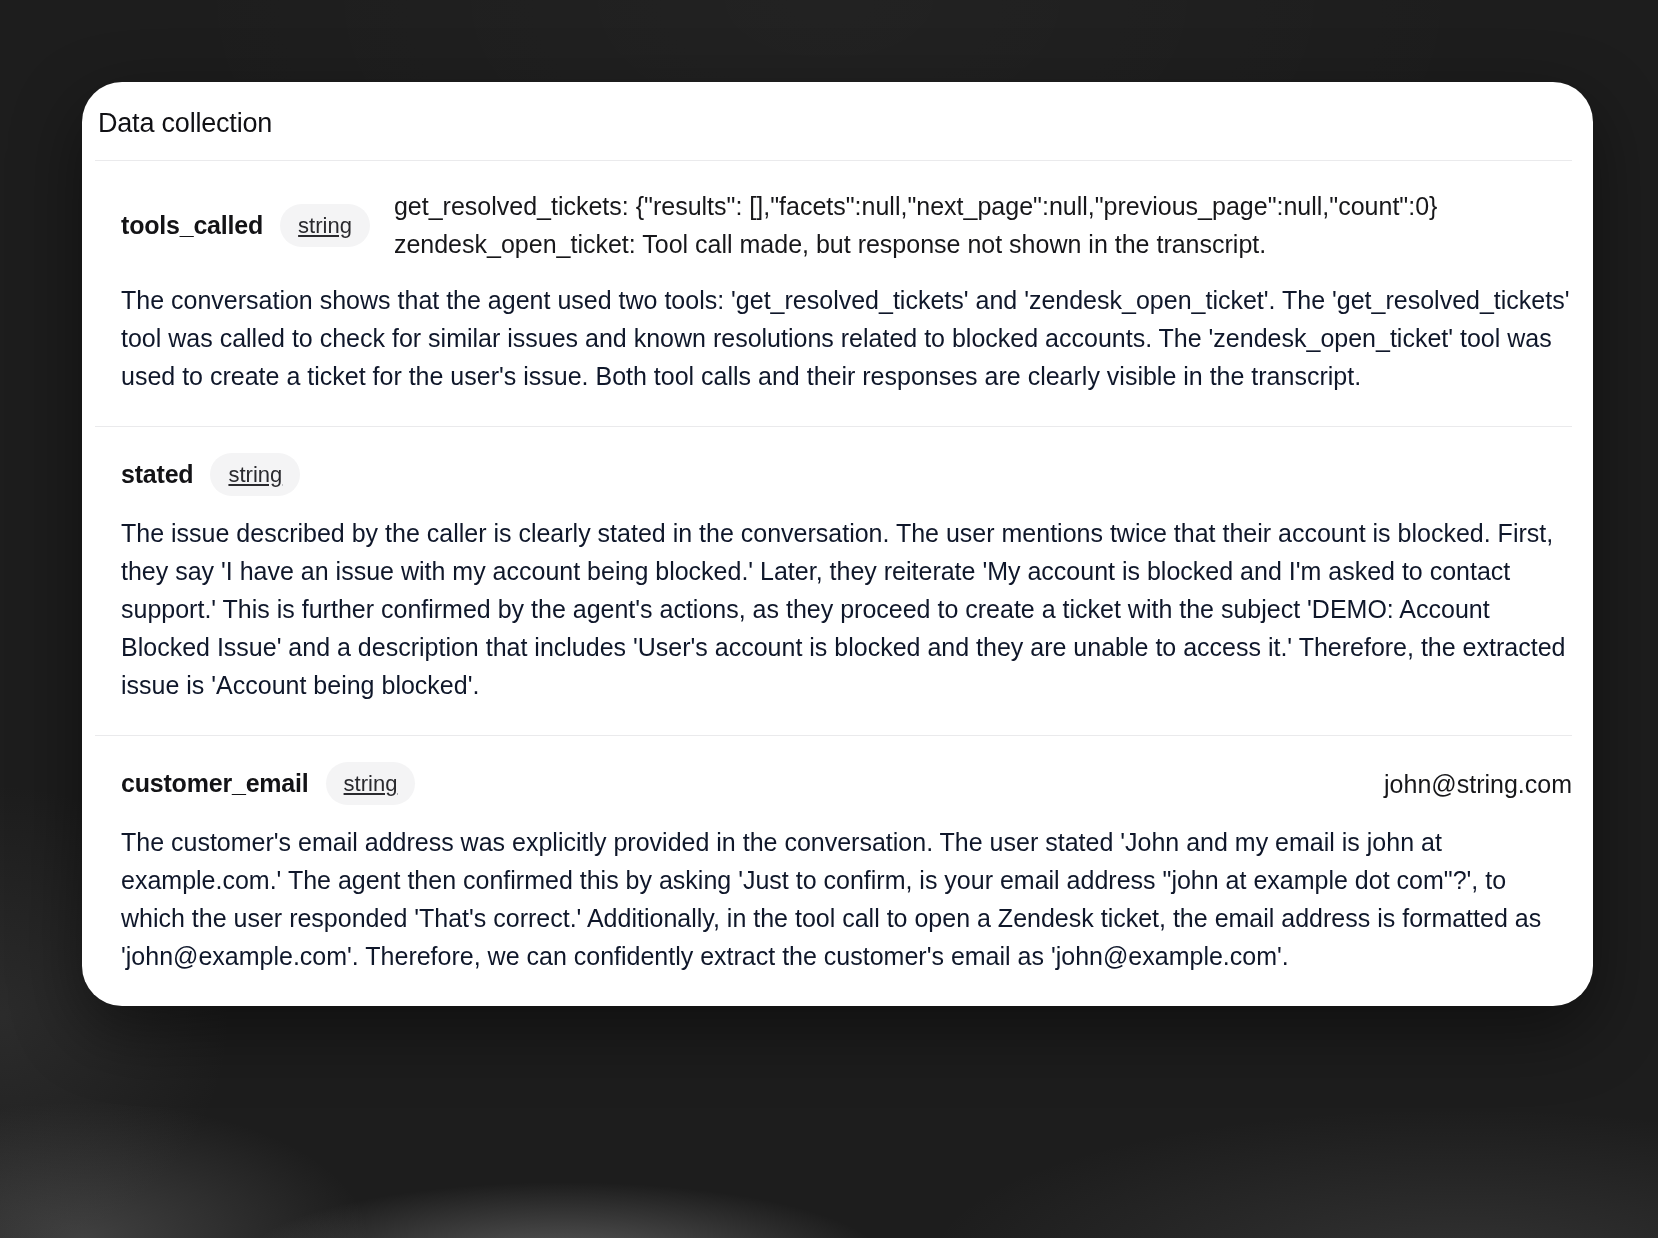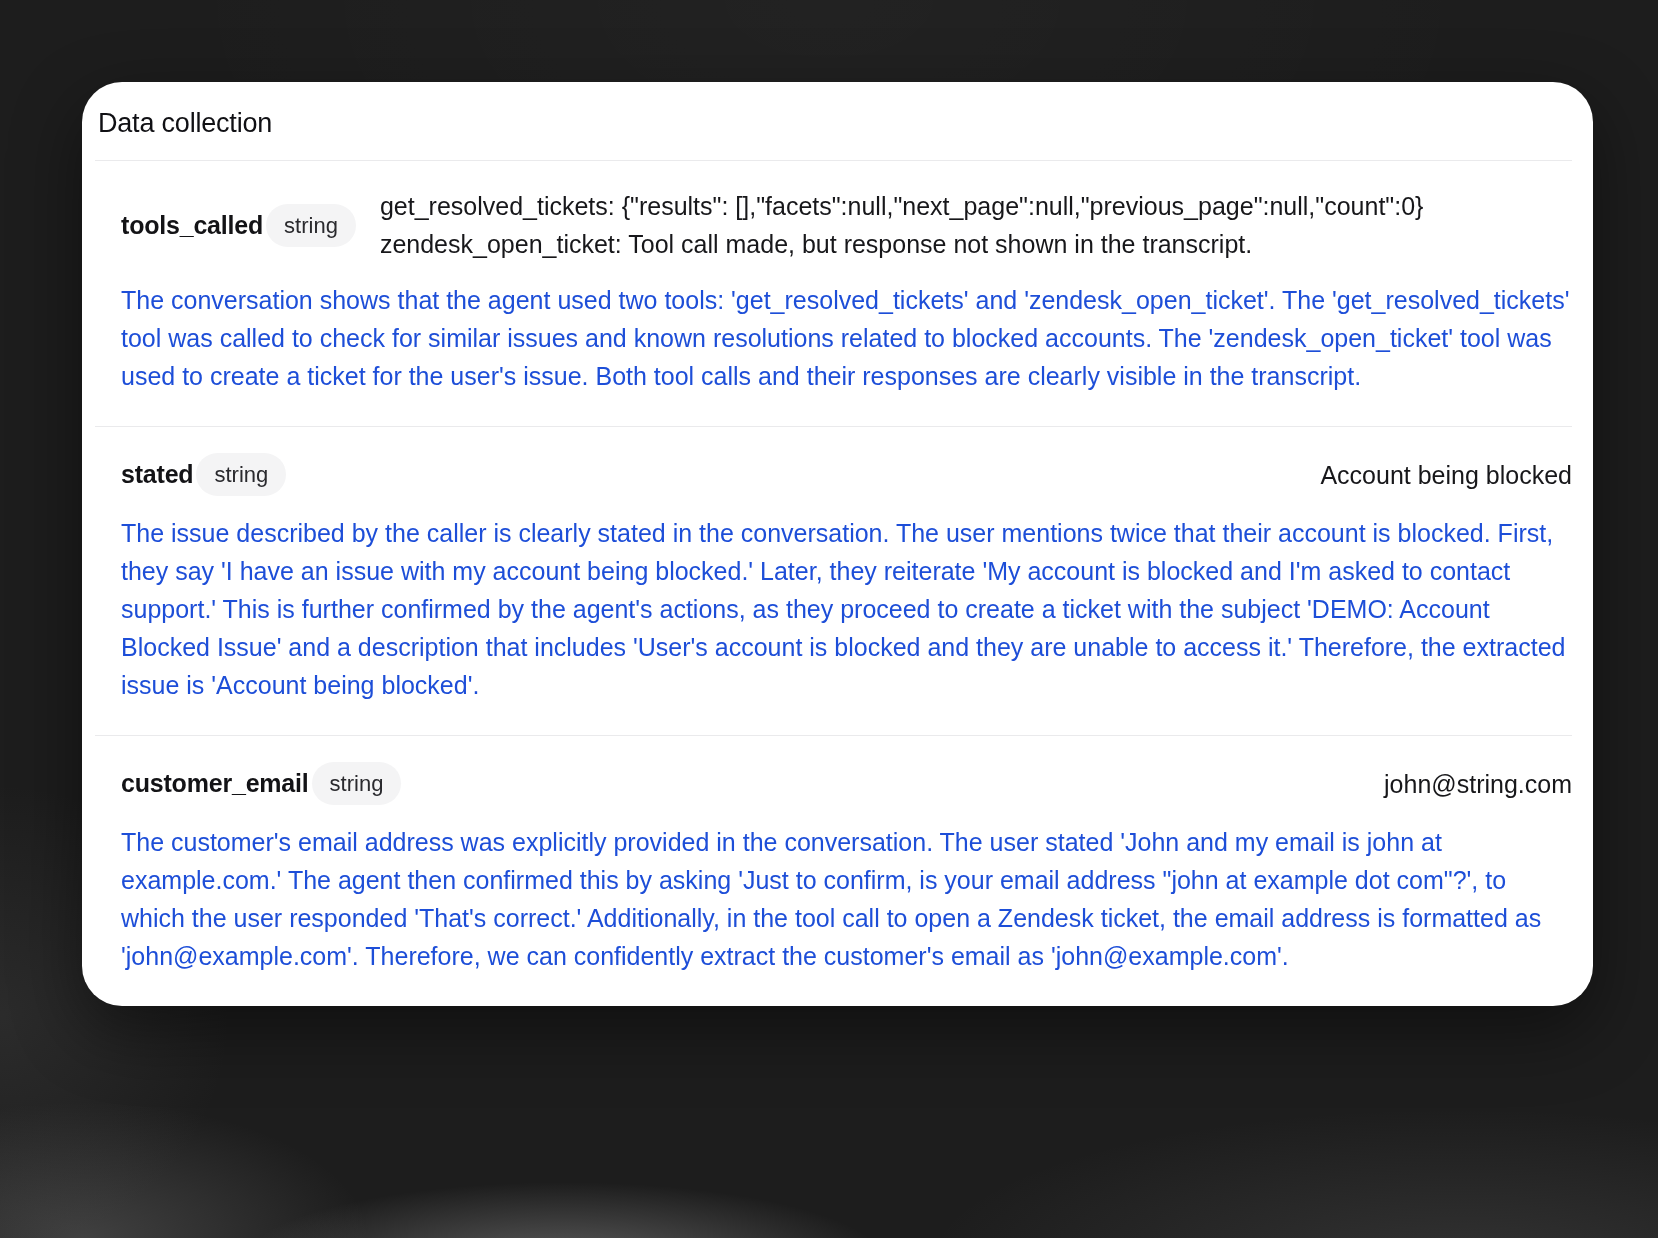--- a/index.html
+++ b/index.html
@@ -46,52 +46,53 @@
   }
   .field-row {
     display: flex;
     justify-content: space-between;
     align-items: center;
     gap: 24px;
   }
   .field-head {
     display: flex;
     align-items: center;
-    gap: 3px;
+    gap: 17px;
     flex: 0 0 auto;
   }
   .field-name {
     font-size: 25px;
     font-weight: 700;
     color: #131316;
     letter-spacing: -0.2px;
   }
   .field-type-badge {
     background: #f4f4f5;
     color: #2a2a2e;
     font-size: 22px;
     font-weight: 400;
     line-height: 1;
     padding: 11px 18px 10px;
     border-radius: 999px;
     white-space: nowrap;
+    text-decoration: underline;
   }
   .field-value {
     font-size: 25px;
     line-height: 38px;
     color: #17171a;
     flex: 0 1 auto;
     min-width: 0;
     overflow-wrap: break-word;
   }
   .field-description {
     margin-top: 18px;
     font-size: 25px;
     line-height: 38px;
-    color: #1d4ed8;
+    color: #0f172a;
   }
 </style>
 </head>
 <body>
 
 <div class="card">
   <div class="card-header">
     <div class="card-title">Data collection</div>
   </div>
   <div class="divider"></div>
@@ -108,21 +109,20 @@
     <p class="field-description">The conversation shows that the agent used two tools: 'get_resolved_tickets' and 'zendesk_open_ticket'. The 'get_resolved_tickets' tool was called to check for similar issues and known resolutions related to blocked accounts. The 'zendesk_open_ticket' tool was used to create a ticket for the user's issue. Both tool calls and their responses are clearly visible in the transcript.</p>
   </section>
 
   <div class="divider"></div>
   <section class="field-section">
     <div class="field-row">
       <div class="field-head">
         <span class="field-name">stated</span>
         <span class="field-type-badge">string</span>
       </div>
-      <div class="field-value">Account being blocked</div>
     </div>
     <p class="field-description">The issue described by the caller is clearly stated in the conversation. The user mentions twice that their account is blocked. First, they say 'I have an issue with my account being blocked.' Later, they reiterate 'My account is blocked and I'm asked to contact support.' This is further confirmed by the agent's actions, as they proceed to create a ticket with the subject 'DEMO: Account Blocked Issue' and a description that includes 'User's account is blocked and they are unable to access it.' Therefore, the extracted issue is 'Account being blocked'.</p>
   </section>
 
   <div class="divider"></div>
   <section class="field-section">
     <div class="field-row">
       <div class="field-head">
         <span class="field-name">customer_email</span>
         <span class="field-type-badge">string</span>

